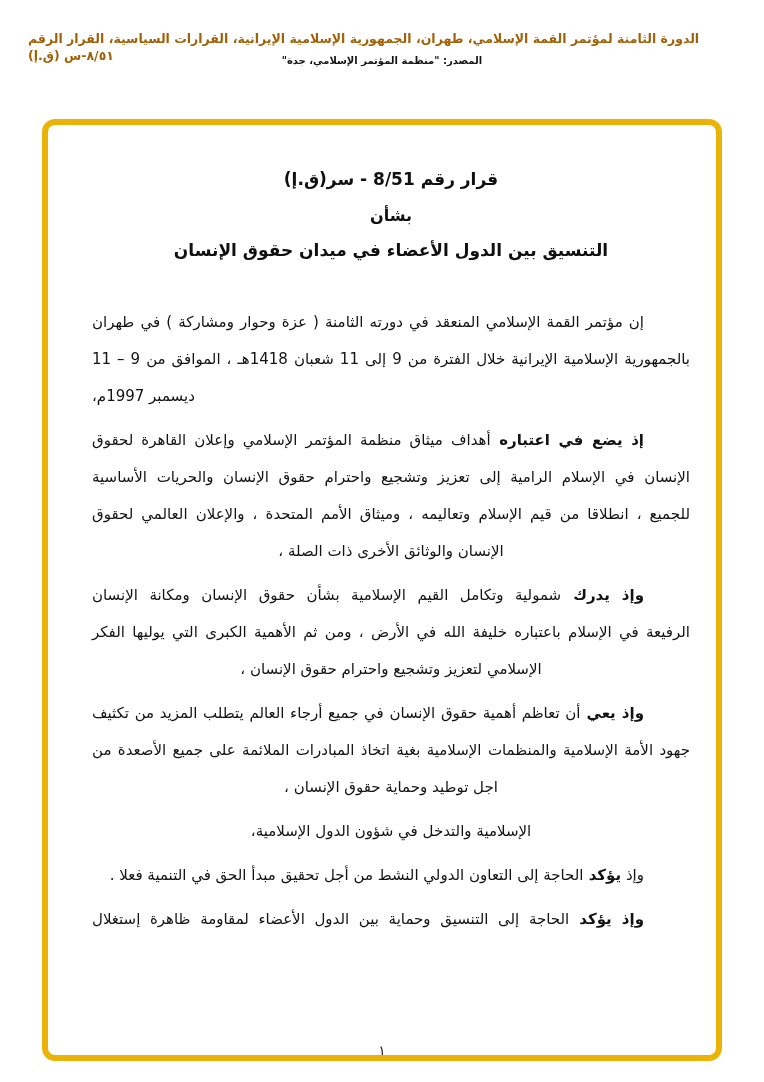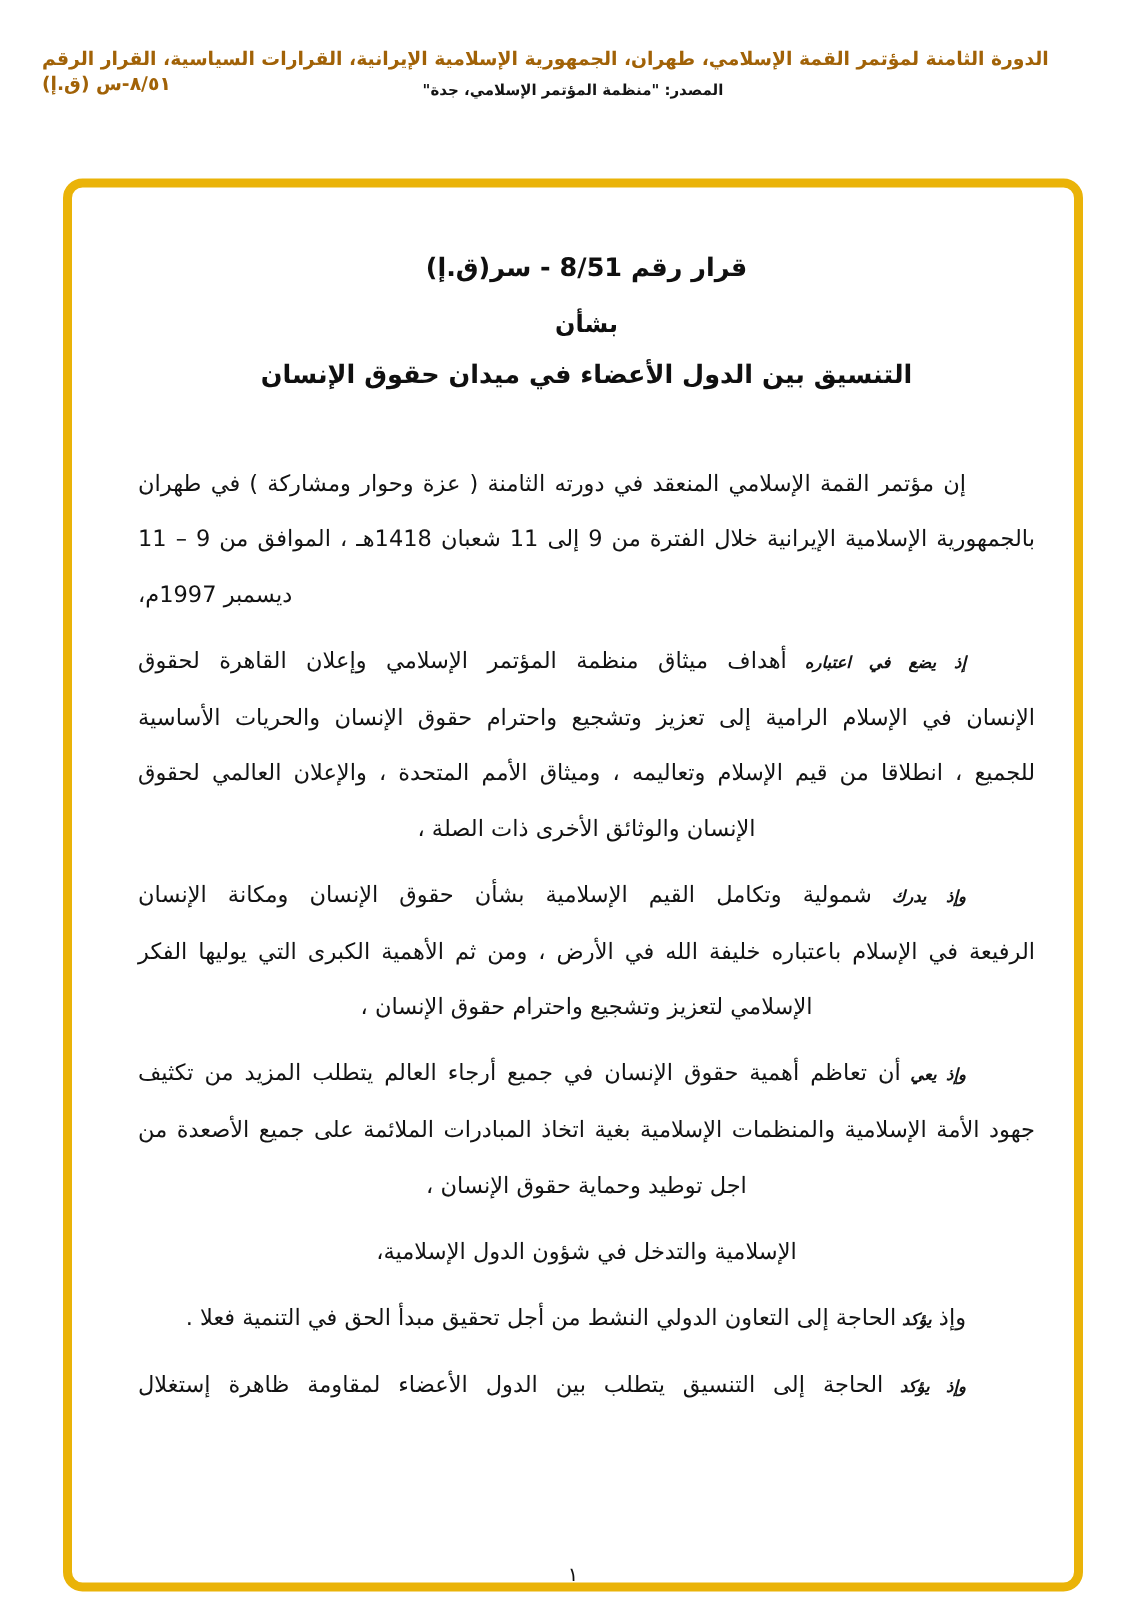--- a/index.html
+++ b/index.html
@@ -37,21 +37,21 @@
   .para{margin:0 0 7px 0;}
   .ln{
     margin:0;font-size:15px;line-height:37px;color:#131313;
     direction:rtl;text-justify:inter-word;
   }
   .jl{text-align:justify;text-align-last:justify;}
   .ind{padding-right:46px;}
   .ctr{text-align:right;text-align-last:center;}
   .lft{text-align:center;text-align-last:left;}
   .rgt{text-align:left;text-align-last:right;}
-  .lead{font-weight:700;font-size:11px;font-style:italic;}
+  .lead{font-weight:700;font-size:15px;}
   
   .pgnum{
     position:absolute;top:1043px;left:0;right:0;
     text-align:center;font-size:13px;color:#111;
   }
 </style>
 </head>
 <body>
 
 <div class="hdr">الدورة الثامنة لمؤتمر القمة الإسلامي، طهران، الجمهورية الإسلامية الإيرانية، القرارات السياسية، القرار الرقم ٨/٥١-س (ق.إ)</div>
@@ -91,19 +91,19 @@
 
     <div class="para">
       <p class="ln ctr"><span>الإسلامية والتدخل في شؤون الدول الإسلامية،</span></p>
     </div>
 
     <div class="para">
       <p class="ln rgt ind"><span>وإذ </span><b class="lead">يؤكد </b><span>الحاجة إلى التعاون الدولي النشط من أجل تحقيق مبدأ الحق في التنمية فعلا .</span></p>
     </div>
 
     <div class="para">
-      <p class="ln jl ind"><b class="lead">وإذ يؤكد </b><span>الحاجة إلى التنسيق يتطلب بين الدول الأعضاء لمقاومة ظاهرة إستغلال</span></p>
+      <p class="ln jl ind"><b class="lead">وإذ يؤكد </b><span>الحاجة إلى التنسيق وحماية بين الدول الأعضاء لمقاومة ظاهرة إستغلال</span></p>
     </div>
 
   </div>
 </div>
 
 <div class="pgnum">١</div>
 
 </body></html>

